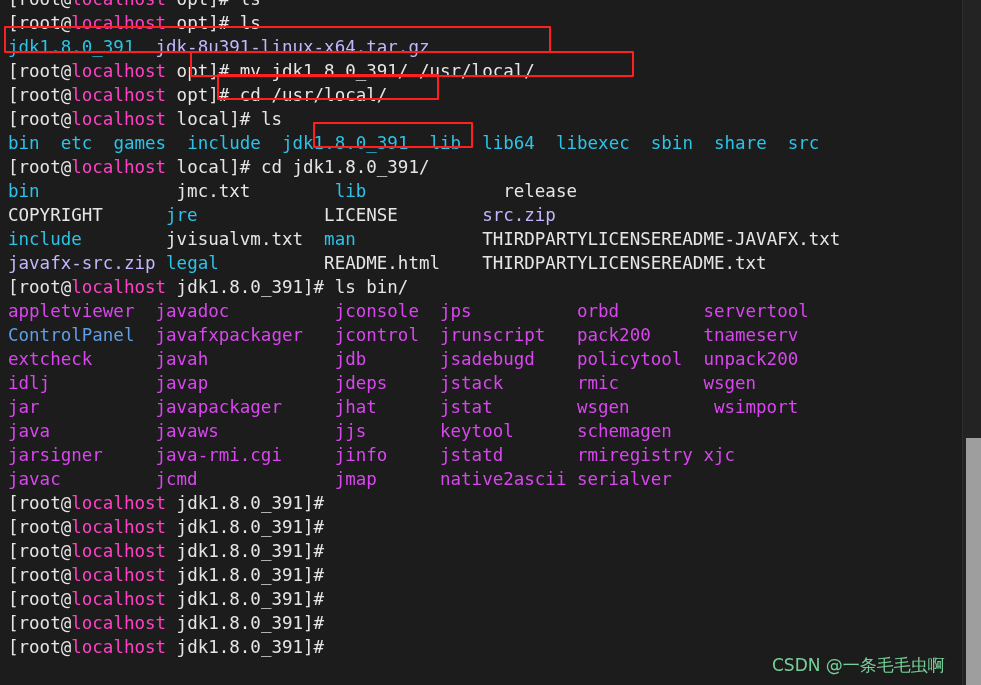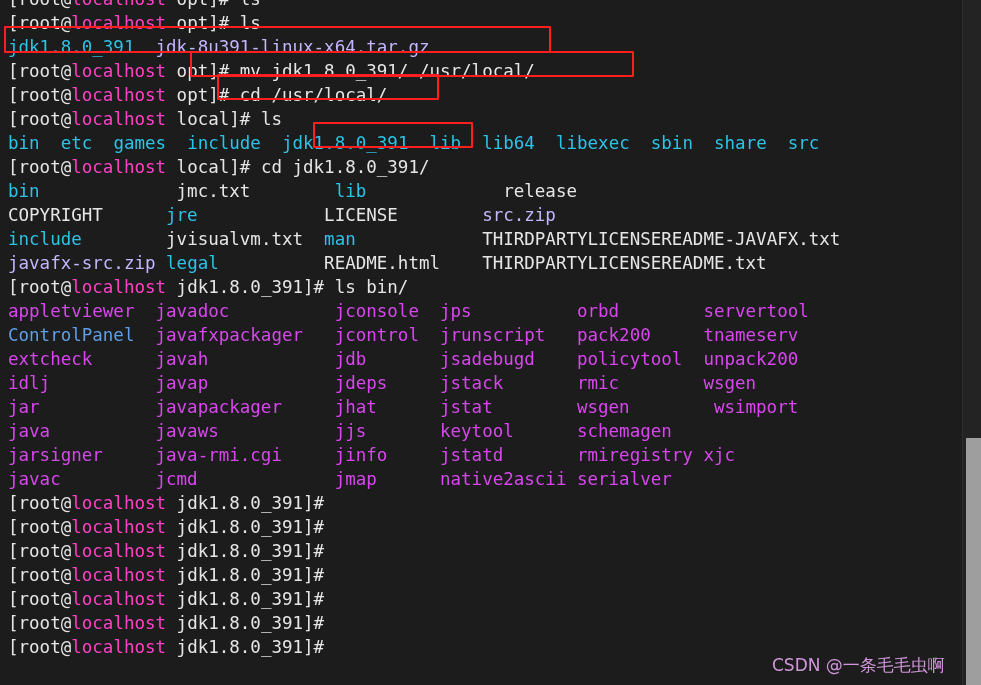--- a/index.html
+++ b/index.html
@@ -60,21 +60,21 @@
   #scrollbar-thumb {
     position: absolute;
     left: 3px;
     width: 15px;
     background: #9e9e9e;
     border-radius: 0;
   }
 
   #watermark {
     position: absolute;
-    color: #f0abfc;
+    color: #86efac;
     font-family: "DejaVu Sans", "Liberation Sans", sans-serif;
     font-size: 17px;
     opacity: 0.85;
     white-space: nowrap;
   }
 </style>
 </head>
 <body>
 
 <div id="terminal">

